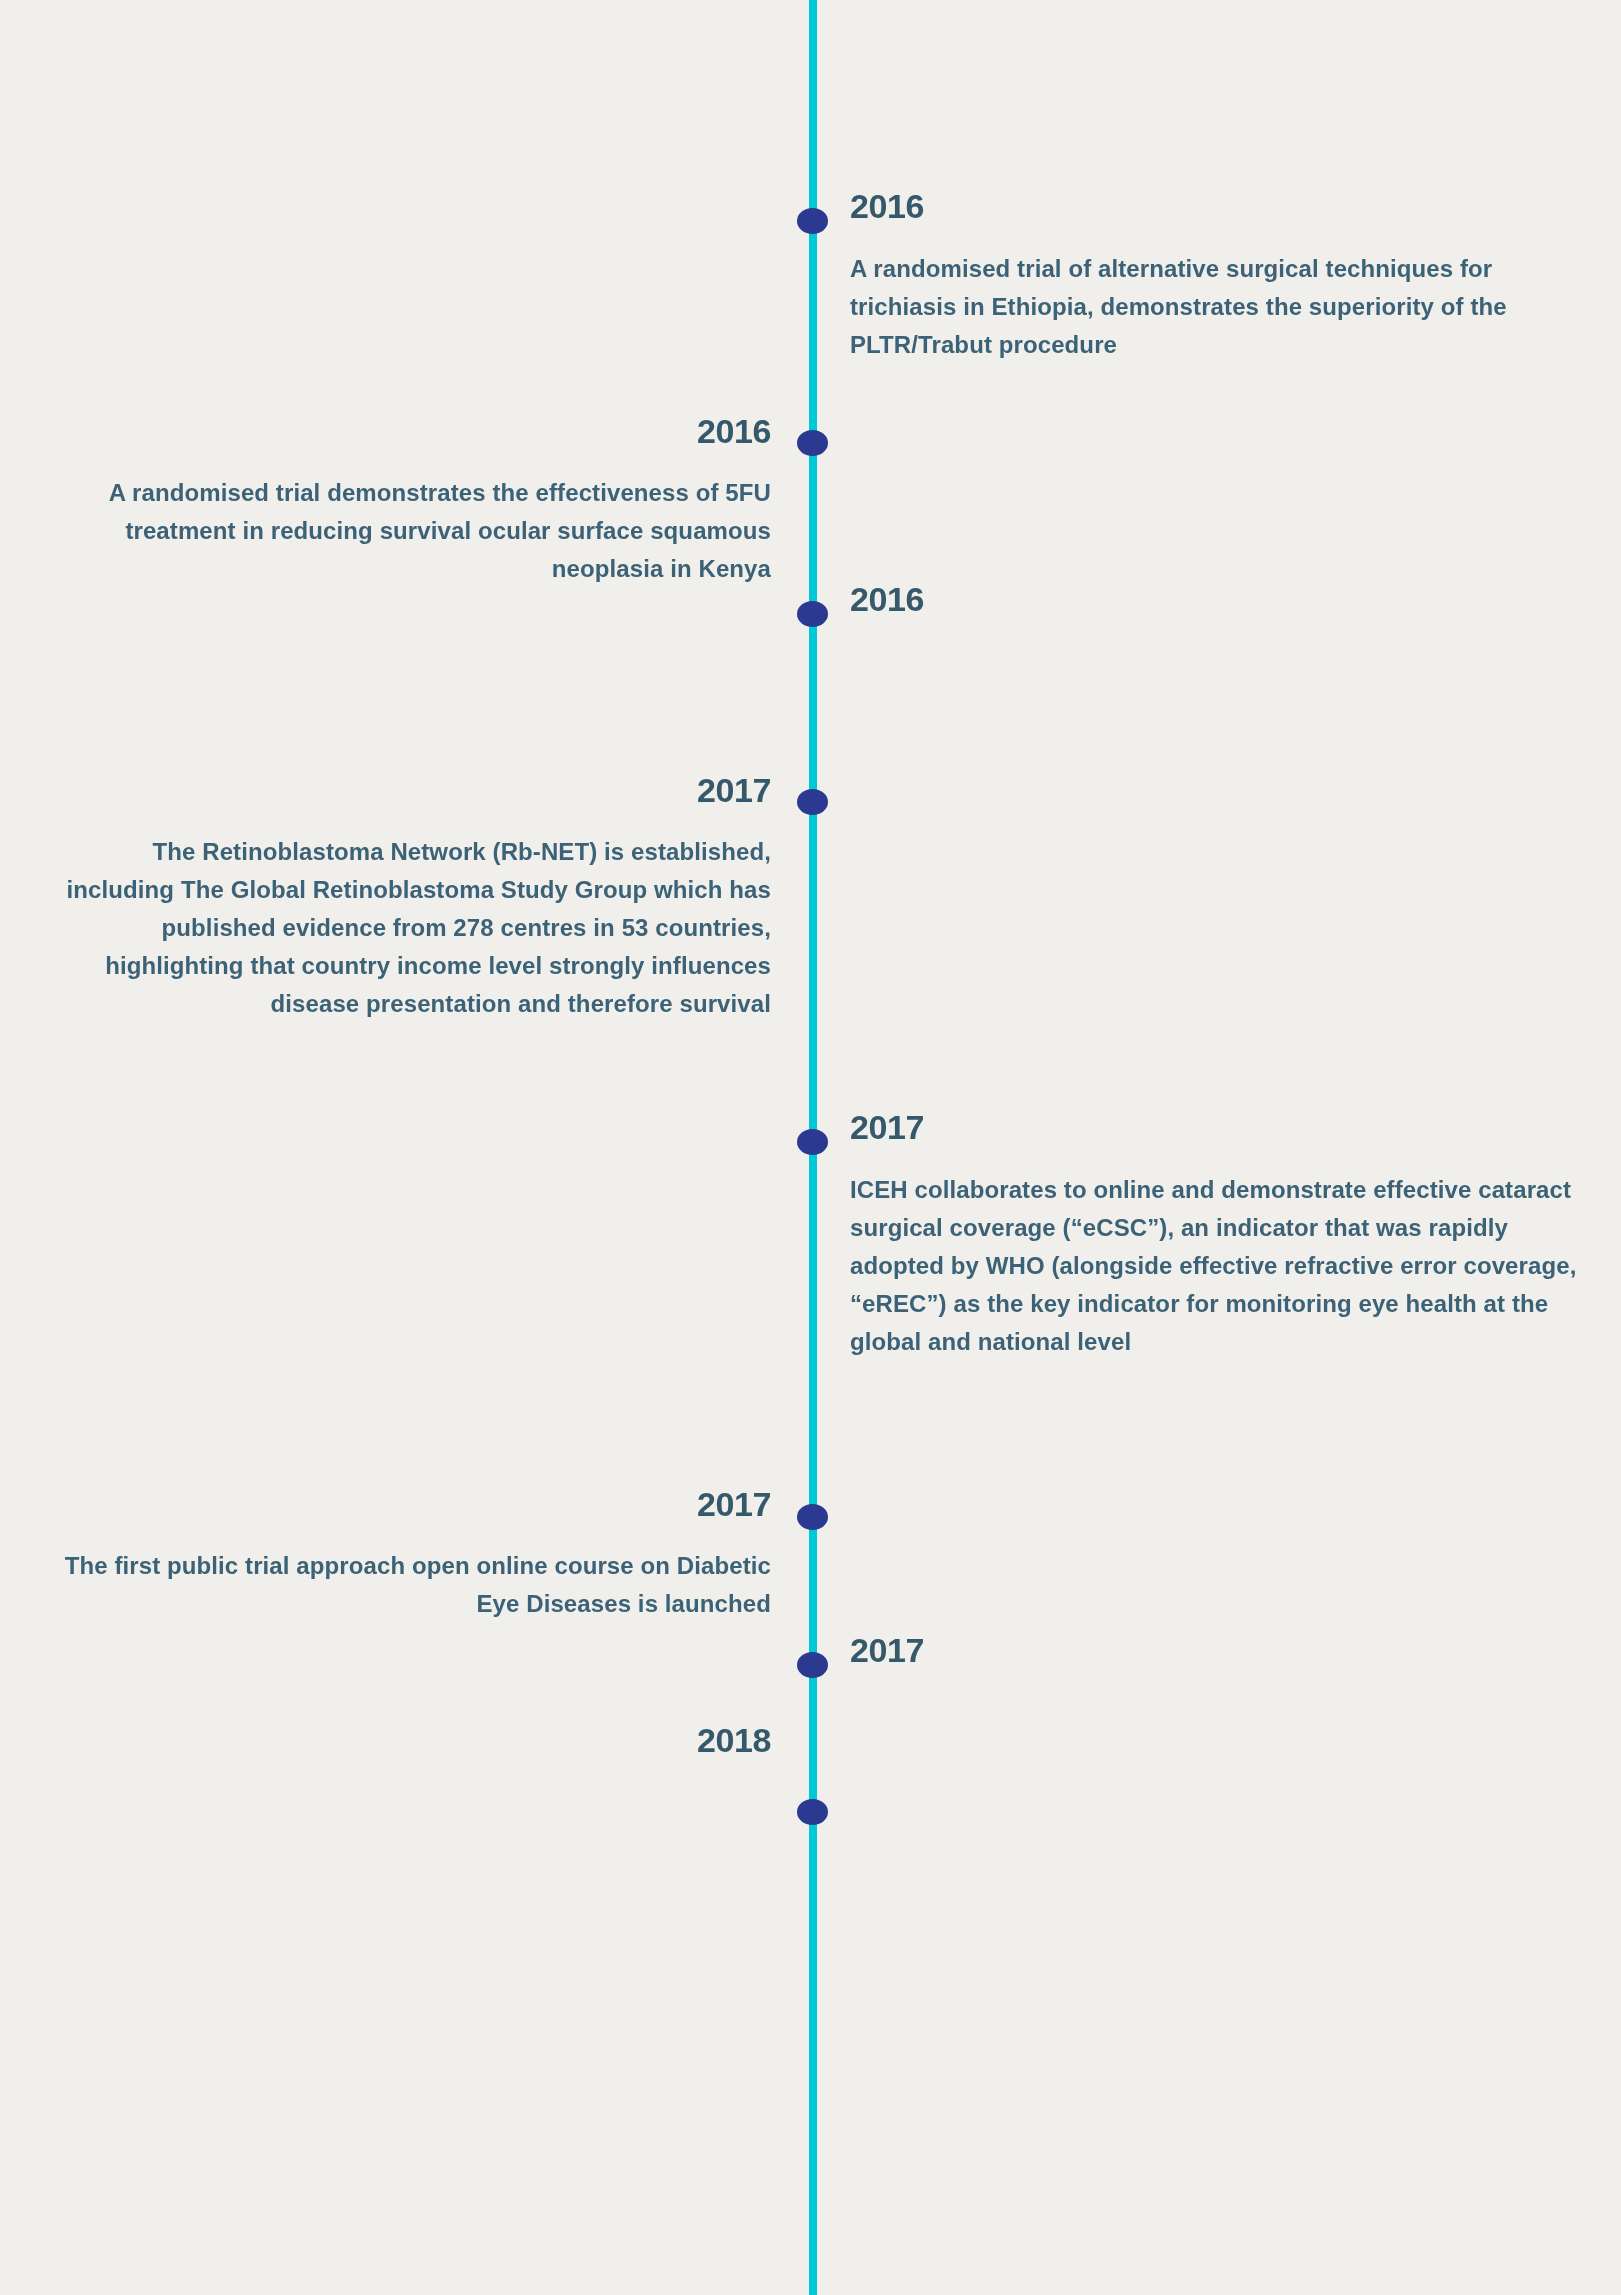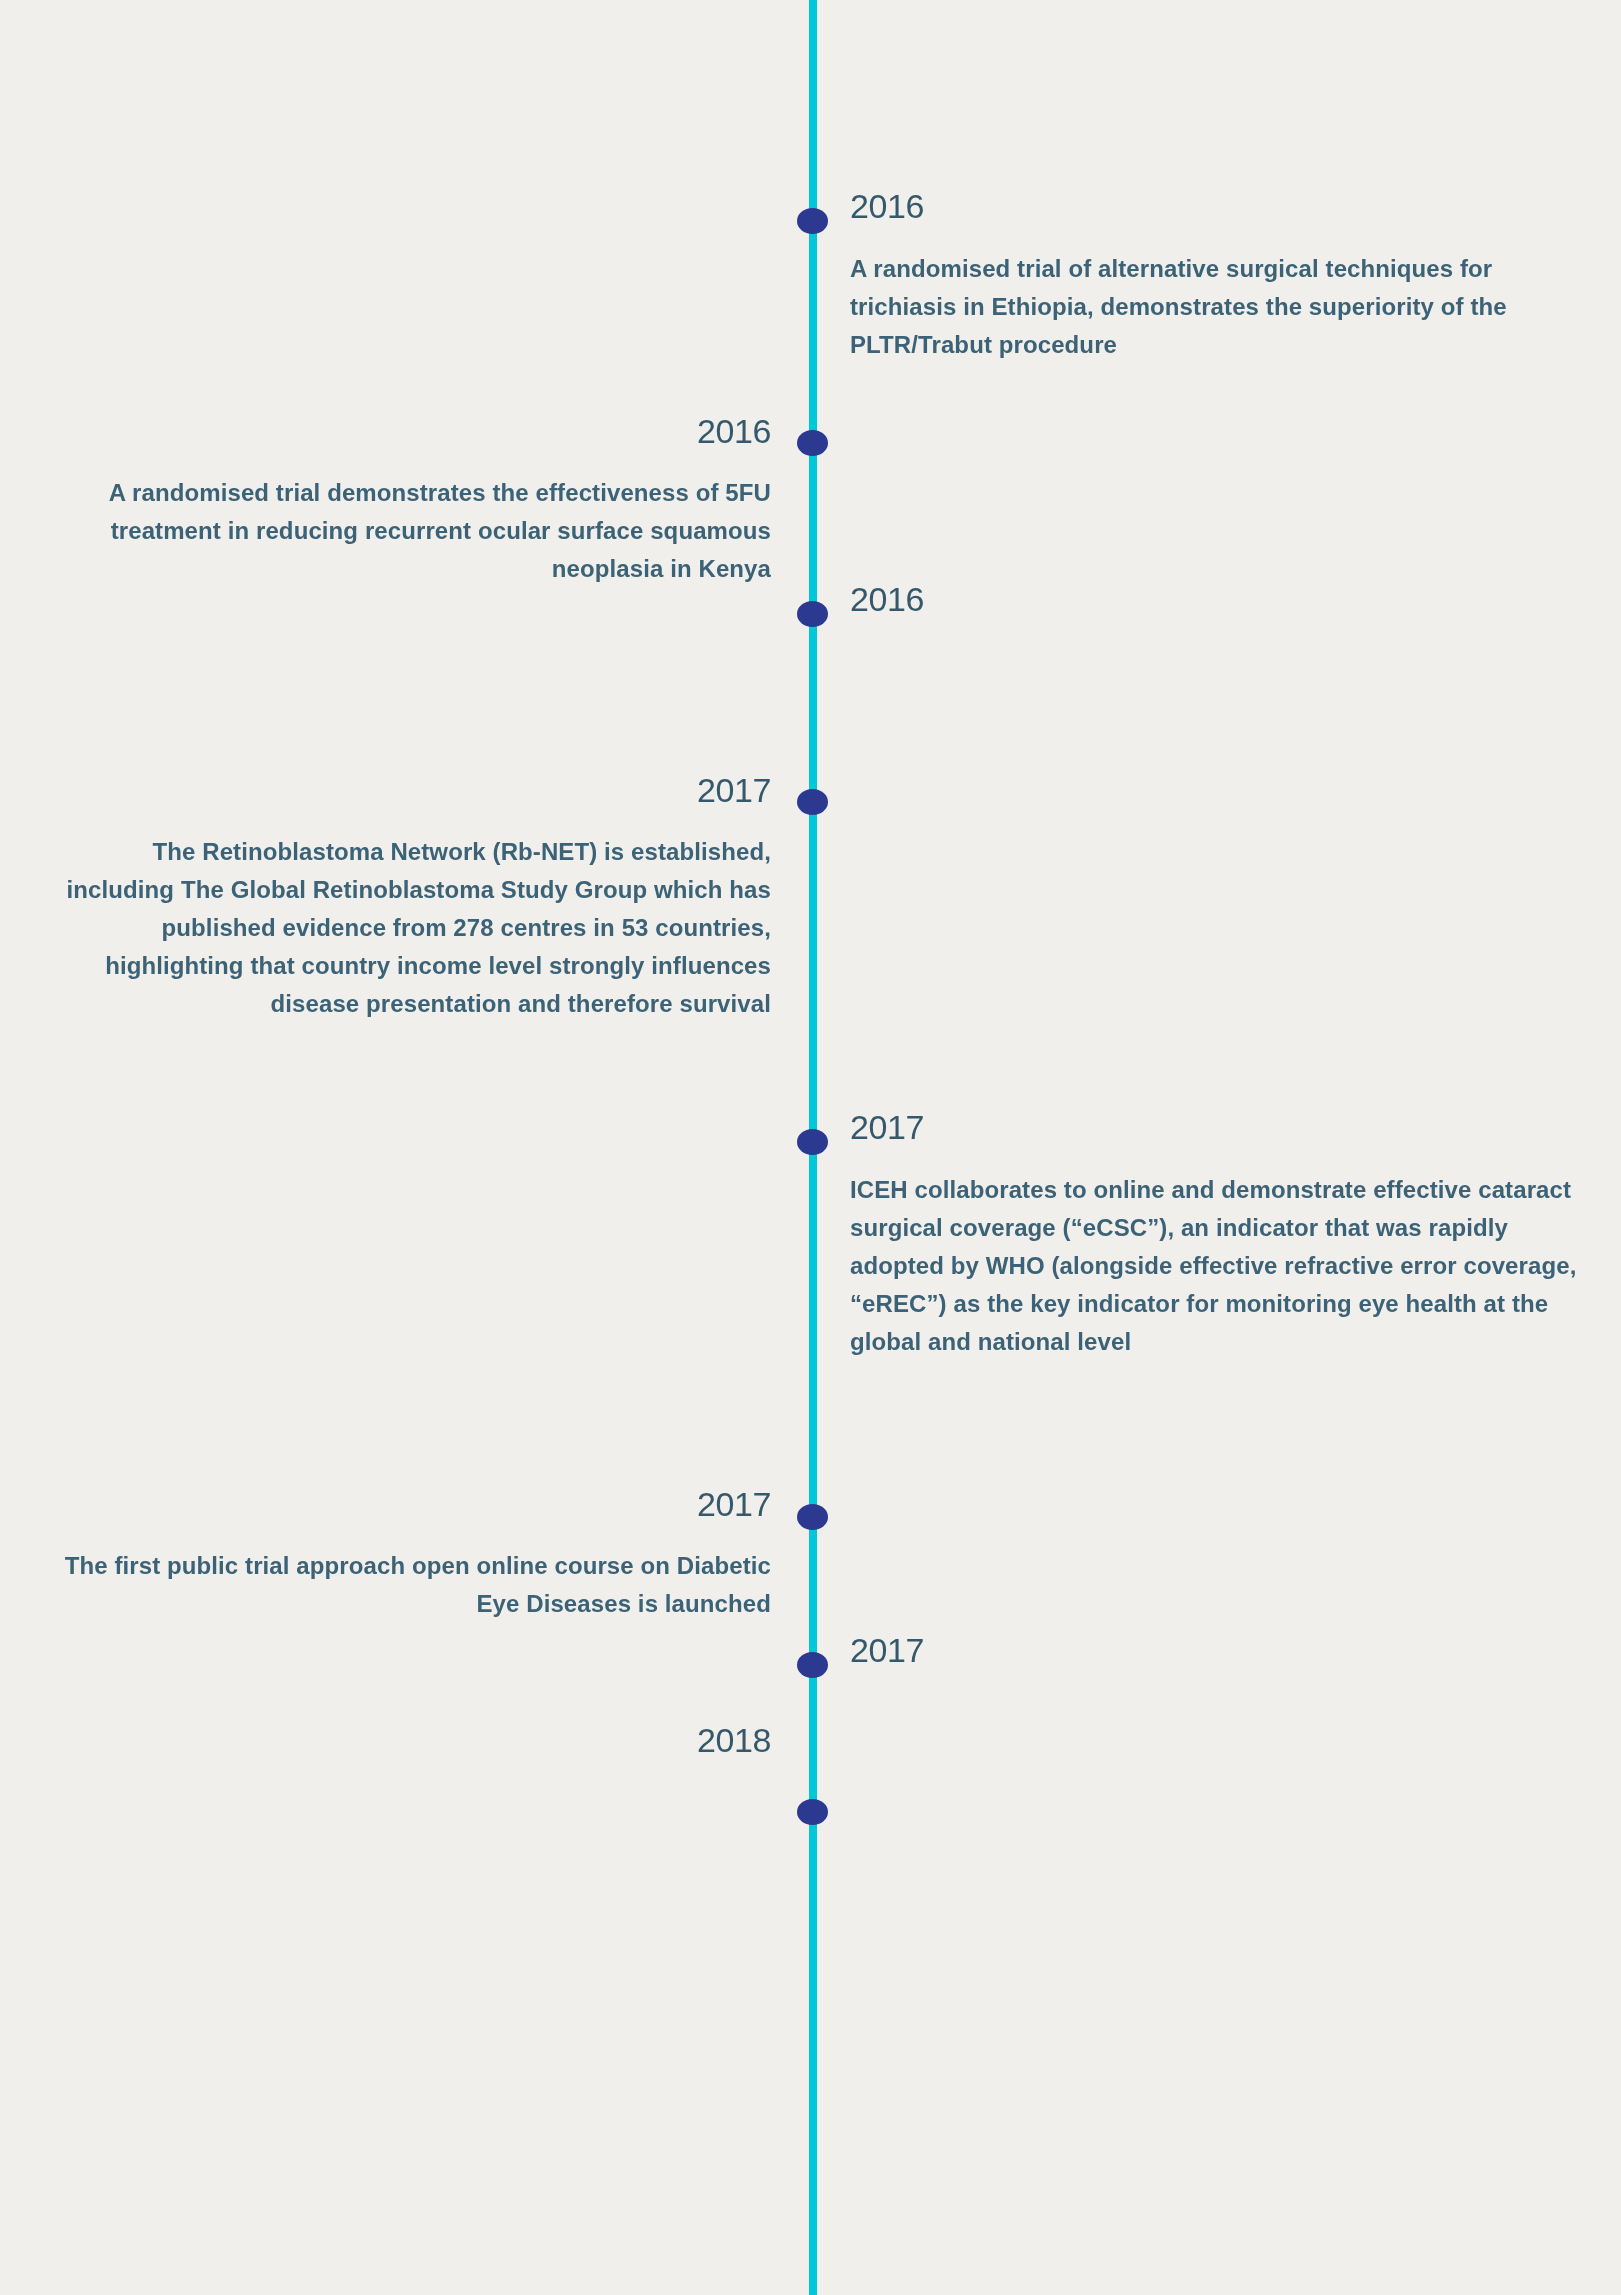--- a/index.html
+++ b/index.html
@@ -53,21 +53,21 @@
     text-align: left;
   }
   .entry.left {
     left: 42px;
     width: 729px;
     text-align: right;
   }
 
   .year {
     font-family: "Liberation Sans", sans-serif;
-    font-weight: normal;
+    font-weight: bold;
     font-size: 34px;
     letter-spacing: -0.4px;
     color: #35596b;
     line-height: 1;
   }
 
   .entry.right .year { margin-bottom: 27.4px; }
   .entry.left  .year { margin-bottom: 26px; }
 
   .desc {
@@ -91,21 +91,21 @@
 
   <div class="dot" style="top:208px;"></div>
   <div class="entry right" style="top:189px;">
     <div class="year">2016</div>
     <div class="desc">A randomised trial of alternative surgical techniques for trichiasis in Ethiopia, demonstrates the superiority of the PLTR/Trabut procedure</div>
   </div>
 
   <div class="dot" style="top:430px;"></div>
   <div class="entry left" style="top:414px; width:729px;">
     <div class="year">2016</div>
-    <div class="desc">A randomised trial demonstrates the effectiveness of 5FU treatment in reducing recurrent ocular surface squamous neoplasia in Kenya</div>
+    <div class="desc">A randomised trial demonstrates the effectiveness of 5FU treatment in reducing survival ocular surface squamous neoplasia in Kenya</div>
   </div>
 
   <div class="dot" style="top:601px;"></div>
   <div class="entry right" style="top:582px;">
     <div class="year">2016</div>
   </div>
 
   <div class="dot" style="top:789px;"></div>
   <div class="entry left" style="top:773px;">
     <div class="year">2017</div>

